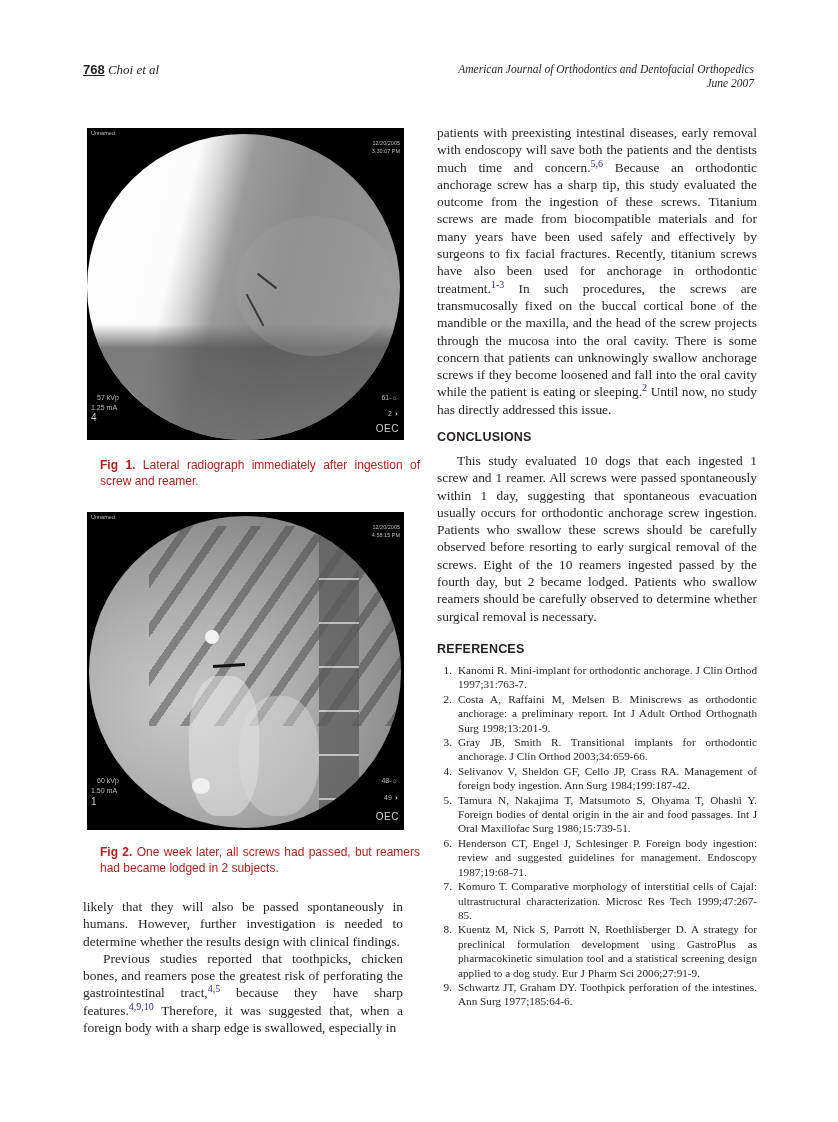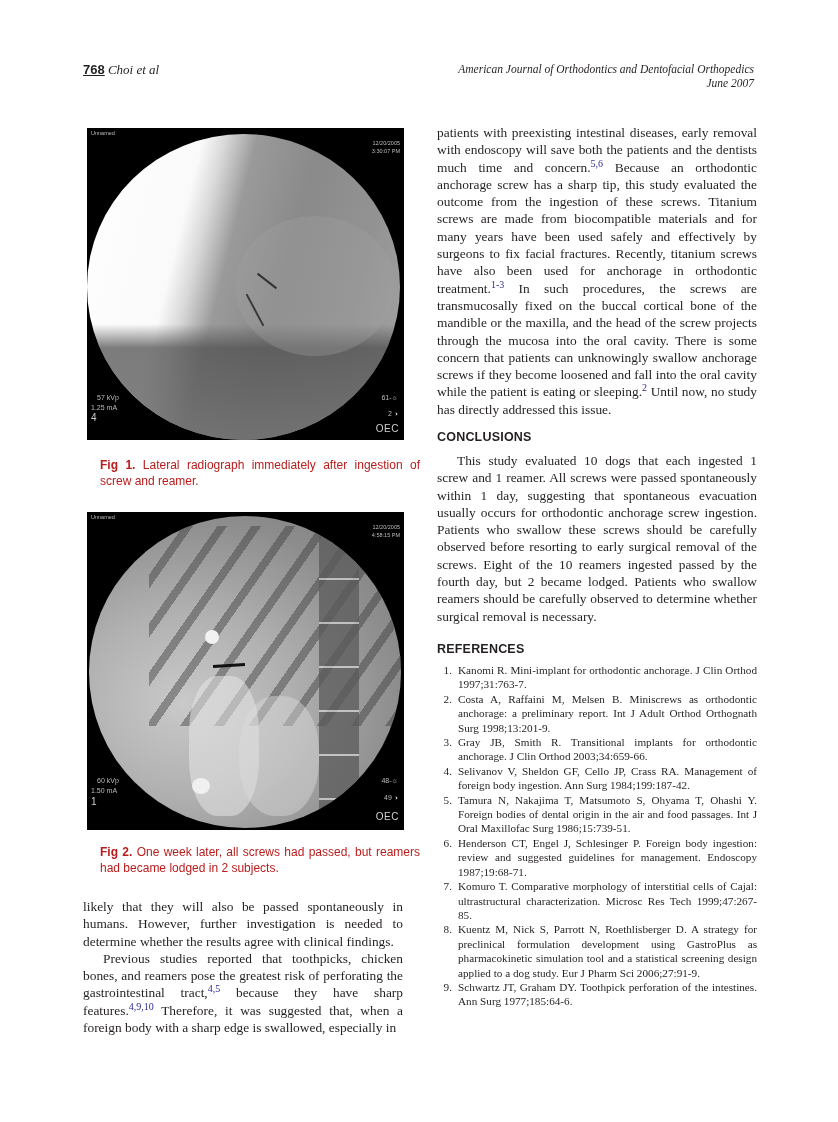--- a/index.html
+++ b/index.html
@@ -99,21 +99,21 @@
   <div class="ovl" style="right:6px;top:264px;">48-☼</div>
   <div class="ovl" style="right:6px;top:281px;">49 ◑</div>
   <div class="ovl oec" style="right:5px;top:300px;">OEC</div>
 </div>
 
 <div class="caption" style="top:845px;">
   <b>Fig 2.</b><span> One week later, all screws had passed, but reamers had became lodged in 2 subjects.</span>
 </div>
 
 <div class="col" style="left:83px;top:898px;width:320px;">
-  <p>likely that they will also be passed spontaneously in humans. However, further investigation is needed to determine whether the results agree with clinical findings.</p>
+  <p>likely that they will also be passed spontaneously in humans. However, further investigation is needed to determine whether the results design with clinical findings.</p>
   <p class="ind"><span>Previous studies reported that toothpicks, chicken bones, and reamers pose the greatest risk of perforating the gastrointestinal tract,</span><sup>4,5</sup><span> because they have sharp features.</span><sup>4,9,10</sup><span> Therefore, it was suggested that, when a foreign body with a sharp edge is swallowed, especially in</span></p>
 </div>
 
 <div class="col" style="left:437px;top:124px;width:320px;">
   <p><span>patients with preexisting intestinal diseases, early removal with endoscopy will save both the patients and the dentists much time and concern.</span><sup>5,6</sup><span> Because an orthodontic anchorage screw has a sharp tip, this study evaluated the outcome from the ingestion of these screws. Titanium screws are made from biocompatible materials and for many years have been used safely and effectively by surgeons to fix facial fractures. Recently, titanium screws have also been used for anchorage in orthodontic treatment.</span><sup>1-3</sup><span> In such procedures, the screws are transmucosally fixed on the buccal cortical bone of the mandible or the maxilla, and the head of the screw projects through the mucosa into the oral cavity. There is some concern that patients can unknowingly swallow anchorage screws if they become loosened and fall into the oral cavity while the patient is eating or sleeping.</span><sup>2</sup><span> Until now, no study has directly addressed this issue.</span></p>
 </div>
 
 <div class="sect" style="top:430px;text-align:right;">CONCLUSIONS</div>
 
 <div class="col" style="left:437px;top:452px;width:320px;">

